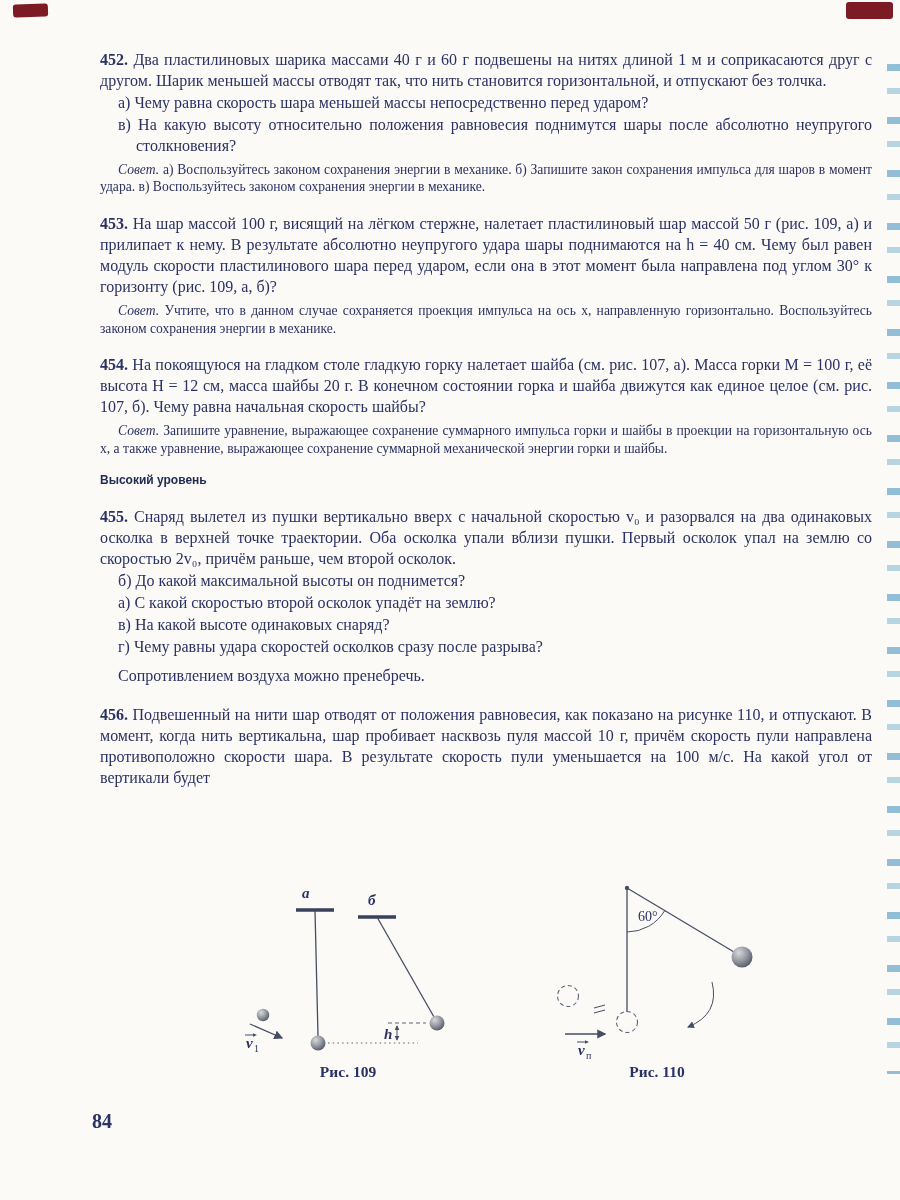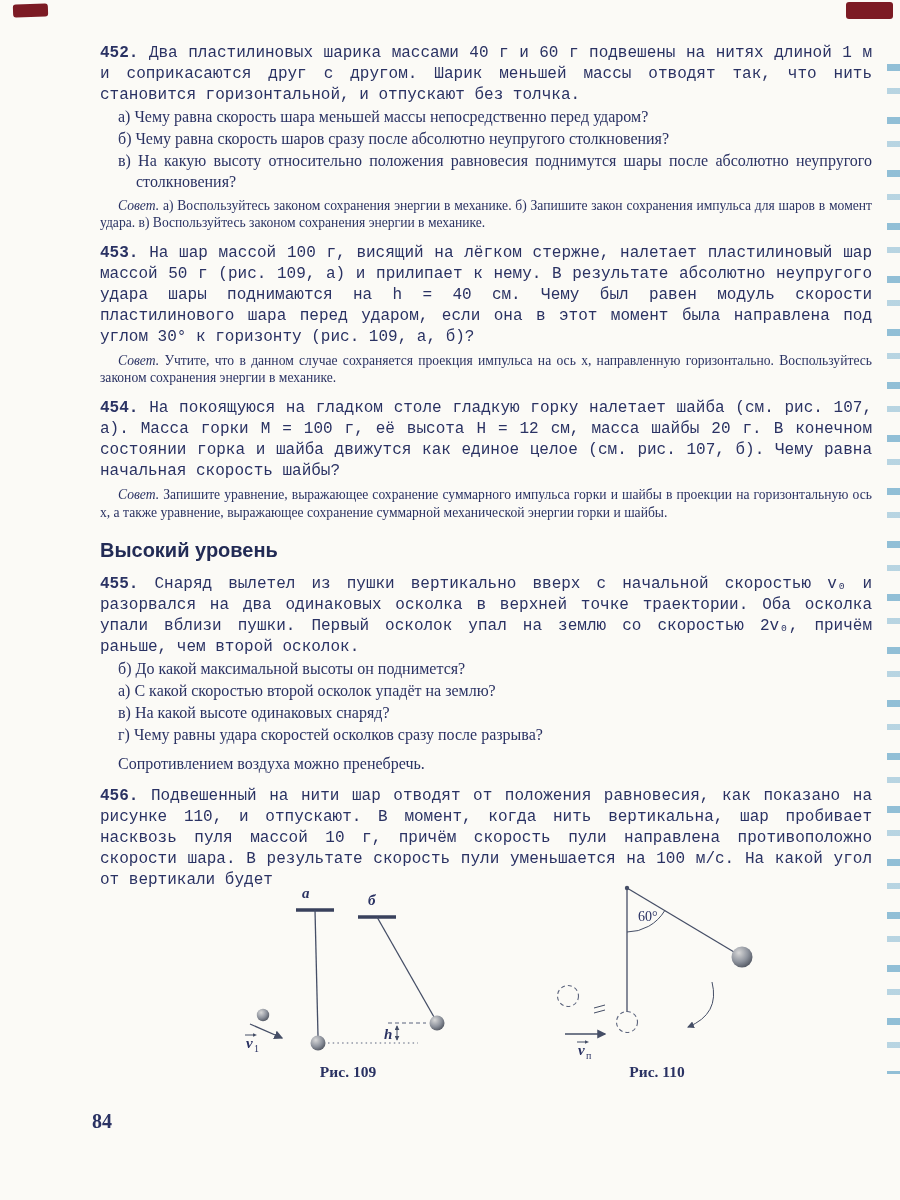--- a/index.html
+++ b/index.html
@@ -17,29 +17,29 @@
   .edge-strip {
     position:absolute; right:0; top:64px; width:13px; height:1010px;
     background:repeating-linear-gradient(to bottom,
       rgba(58,142,188,0.55) 0px 7px, transparent 7px 24px,
       rgba(58,142,188,0.35) 24px 30px, transparent 30px 53px);
   }
   .content {
     position:absolute; left:100px; top:32px; width:772px;
     font-size:16px; line-height:1.31;
   }
-  .pbody { text-align:justify; margin-top:11px;font-family:Liberation Mono, monospace; }
+  .pbody { text-align:justify; margin-top:18px; }
   .pnum  { font-weight:bold; }
   .pitem { text-align:justify; padding-left:36px; text-indent:-18px; margin-top:1px; }
   .pnote { text-indent:18px; margin-top:8px; }
   .phint { text-align:justify; font-size:13.6px; line-height:1.3; text-indent:18px; margin-top:4px; }
   .hint-label { font-style:italic; }
   .level-heading {
     font-family:"Liberation Sans", sans-serif; font-weight:bold;
-    font-size:20px; margin-top:16px; margin-bottom:2px; color:#222b55;
+    font-size:12px; margin-top:16px; margin-bottom:2px; color:#222b55;
   }
   .figures { position:absolute; left:100px; top:874px; }
   .page-number { position:absolute; left:92px; top:1110px; font-weight:bold; font-size:20px; }
 
   .fig-line { stroke:#454e66; stroke-width:1.3; fill:none; }
   .fig-thin { stroke:#454e66; stroke-width:1; fill:none; }
   .fig-bar  { stroke:#39415c; stroke-width:3.5; }
   .fig-dash { stroke:#5b637c; stroke-width:1.1; stroke-dasharray:4 3; fill:none; }
   .fig-dot  { stroke:#5b637c; stroke-width:1.2; stroke-dasharray:1.5 3.2; fill:none; }
   .fig-label { font-family:"Liberation Serif", serif; font-size:15px; font-style:italic; font-weight:bold; fill:#2a3263; }
@@ -52,21 +52,20 @@
 
 <div class="corner-mark corner-left"></div>
 <div class="corner-mark corner-right"></div>
 <div class="edge-strip"></div>
 
 <div class="content">
 
   <div class="problem">
     <p class="pbody"><span class="pnum">452.</span> <span>Два пластилиновых шарика массами 40 г и 60 г подвешены на нитях длиной 1 м и соприкасаются друг с другом. Шарик меньшей массы отводят так, что нить становится горизонтальной, и отпускают без толчка.</span></p>
     <p class="pitem">а) Чему равна скорость шара меньшей массы непосредственно перед ударом?</p>
-    <p class="pitem">б) Чему равна скорость шаров сразу после абсолютно неупругого столкновения?</p>
     <p class="pitem">в) На какую высоту относительно положения равновесия поднимутся шары после абсолютно неупругого столкновения?</p>
     <p class="phint"><i class="hint-label">Совет.</i> <span>а) Воспользуйтесь законом сохранения энергии в механике. б) Запишите закон сохранения импульса для шаров в момент удара. в) Воспользуйтесь законом сохранения энергии в механике.</span></p>
   </div>
 
   <div class="problem">
     <p class="pbody"><span class="pnum">453.</span> <span>На шар массой 100 г, висящий на лёгком стержне, налетает пластилиновый шар массой 50 г (рис. 109, а) и прилипает к нему. В результате абсолютно неупругого удара шары поднимаются на h = 40 см. Чему был равен модуль скорости пластилинового шара перед ударом, если она в этот момент была направлена под углом 30° к горизонту (рис. 109, а, б)?</span></p>
     <p class="phint"><i class="hint-label">Совет.</i> <span>Учтите, что в данном случае сохраняется проекция импульса на ось x, направленную горизонтально. Воспользуйтесь законом сохранения энергии в механике.</span></p>
   </div>
 
   <div class="problem">

